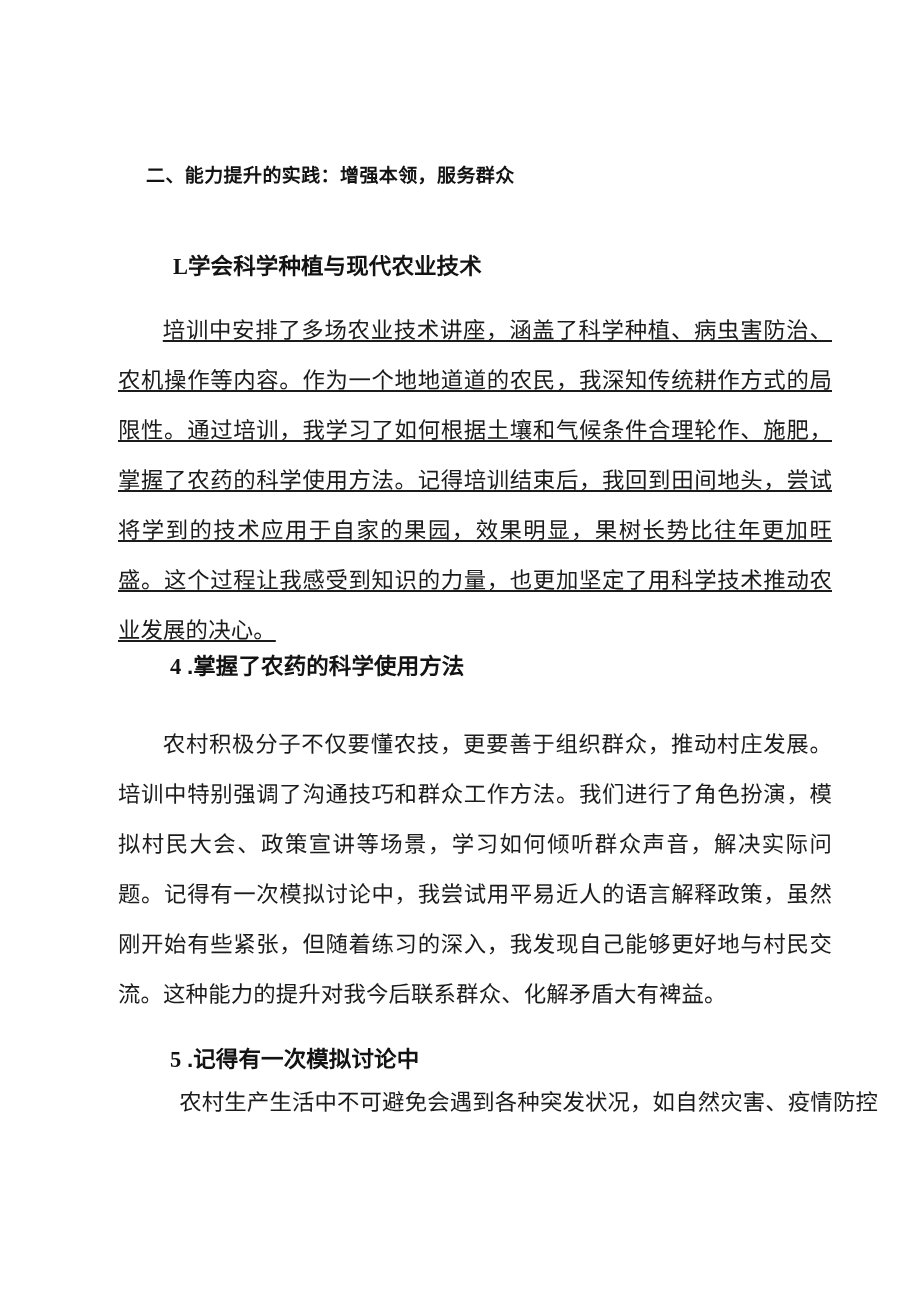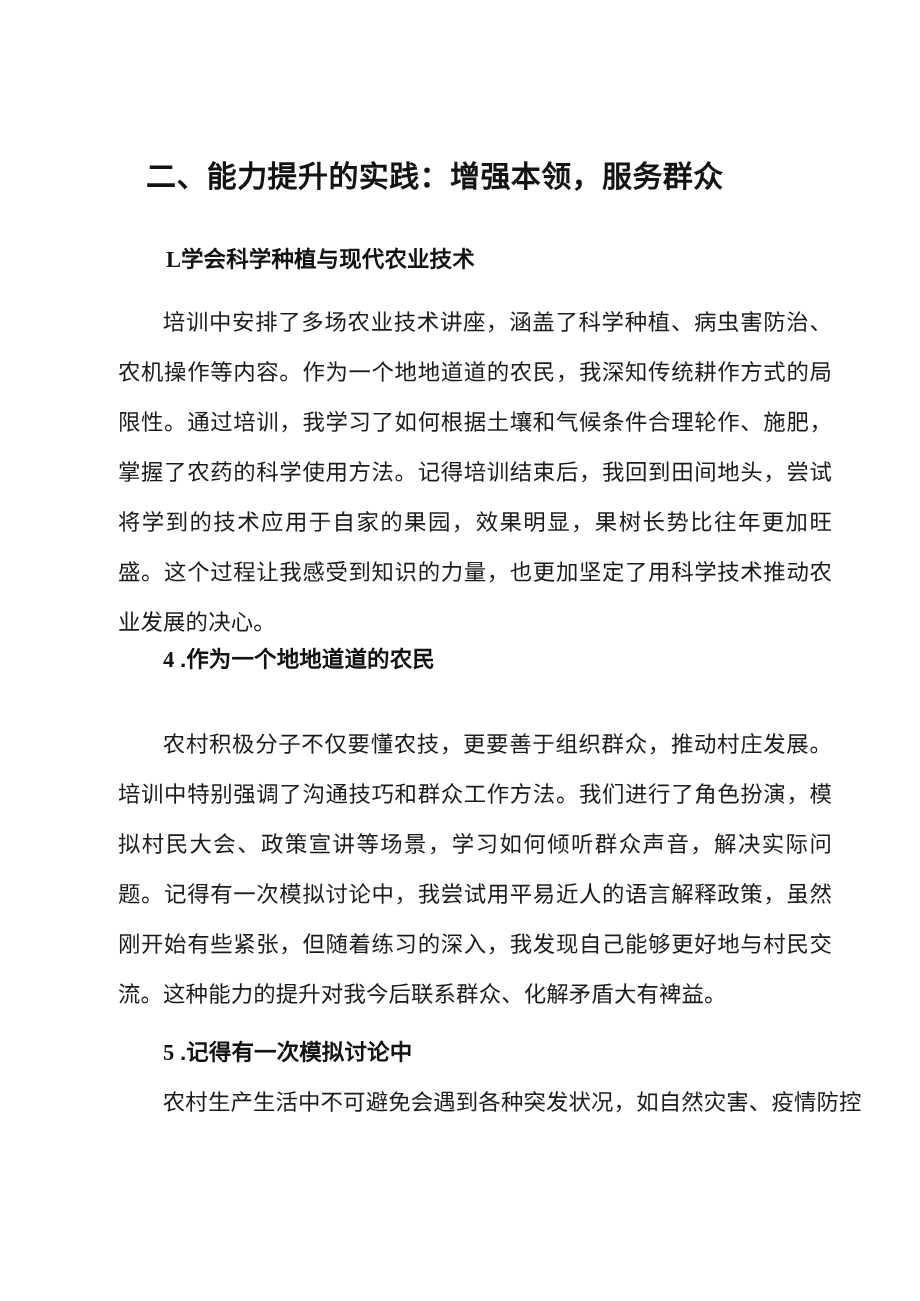--- a/index.html
+++ b/index.html
@@ -34,32 +34,32 @@
   }
 
   
   .h-main {
     margin: 0;
     padding: 0;
     position: absolute;
     left: 146px;
     top: 157px;
     width: 740px;
-    font-family: Liberation Serif, serif;
+    font-family: Liberation Mono, monospace;
     font-weight: 700;
-    font-size: 30px;
+    font-size: 19px;
     line-height: 40px;
     letter-spacing: 0.4px;
     color: #131313;
     white-space: nowrap;
   }
 
   
   .h-sub {
-    margin: 11px;
+    margin: 18px;
     padding: 0;
     position: absolute;
     width: 700px;
     font-weight: 700;
     font-size: 22.5px;
     line-height: 32px;
     color: #131313;
     white-space: nowrap;
   }
 
@@ -88,40 +88,40 @@
     font-family: "Liberation Serif", "DejaVu Serif", serif;
     font-size: 22.4px;
     line-height: 50px;
     text-align: justify;
     text-justify: inter-character;
     text-indent: 2em;
     color: #1b1b1b;
     letter-spacing: 0.15px;
   }
 
-  .para-1 { top: 298px; }
+  .para-1 { top: 306px; text-decoration: underline; }
   .para-2 { top: 720px; }
-  .para-3 { top: 1078px; width: 760px; text-align: left; }
+  .para-3 { top: 1078px; width: 760px; text-align: right; }
 </style>
 </head>
 <body>
 
 <div class="page">
   <div class="content">
 
     <h2 class="h-main">二、能力提升的实践：增强本领，服务群众</h2>
 
     <h3 class="h-sub h-sub-1">
       <span class="num">L</span><span class="label">学会科学种植与现代农业技术</span>
     </h3>
 
     <p class="para para-1">培训中安排了多场农业技术讲座，涵盖了科学种植、病虫害防治、农机操作等内容。作为一个地地道道的农民，我深知传统耕作方式的局限性。通过培训，我学习了如何根据土壤和气候条件合理轮作、施肥，掌握了农药的科学使用方法。记得培训结束后，我回到田间地头，尝试将学到的技术应用于自家的果园，效果明显，果树长势比往年更加旺盛。这个过程让我感受到知识的力量，也更加坚定了用科学技术推动农业发展的决心。</p>
 
     <h3 class="h-sub h-sub-4">
-      <span class="num">4 </span><span class="label">.作为一个地地道道的农民</span>
+      <span class="num">4 </span><span class="label">.掌握了农药的科学使用方法</span>
     </h3>
 
     <p class="para para-2">农村积极分子不仅要懂农技，更要善于组织群众，推动村庄发展。培训中特别强调了沟通技巧和群众工作方法。我们进行了角色扮演，模拟村民大会、政策宣讲等场景，学习如何倾听群众声音，解决实际问题。记得有一次模拟讨论中，我尝试用平易近人的语言解释政策，虽然刚开始有些紧张，但随着练习的深入，我发现自己能够更好地与村民交流。这种能力的提升对我今后联系群众、化解矛盾大有裨益。</p>
 
     <h3 class="h-sub h-sub-5">
       <span class="num">5 </span><span class="label">.记得有一次模拟讨论中</span>
     </h3>
 
     <p class="para para-3">农村生产生活中不可避免会遇到各种突发状况，如自然灾害、疫情防控</p>
 

